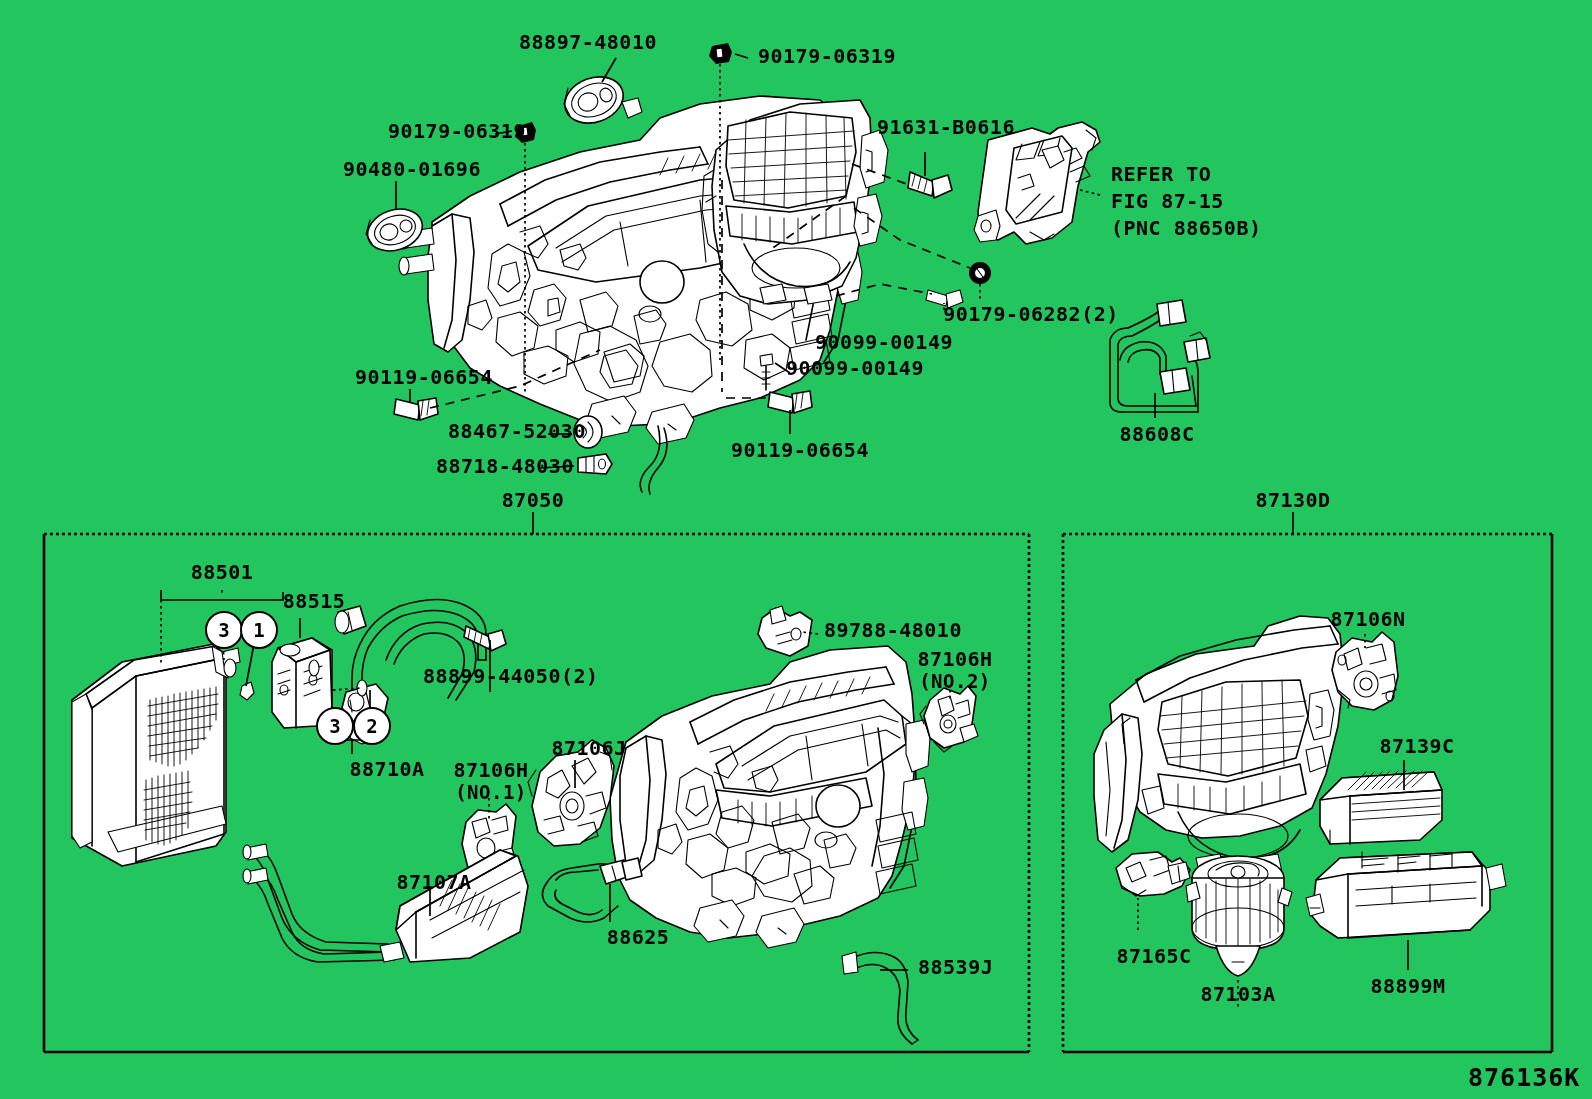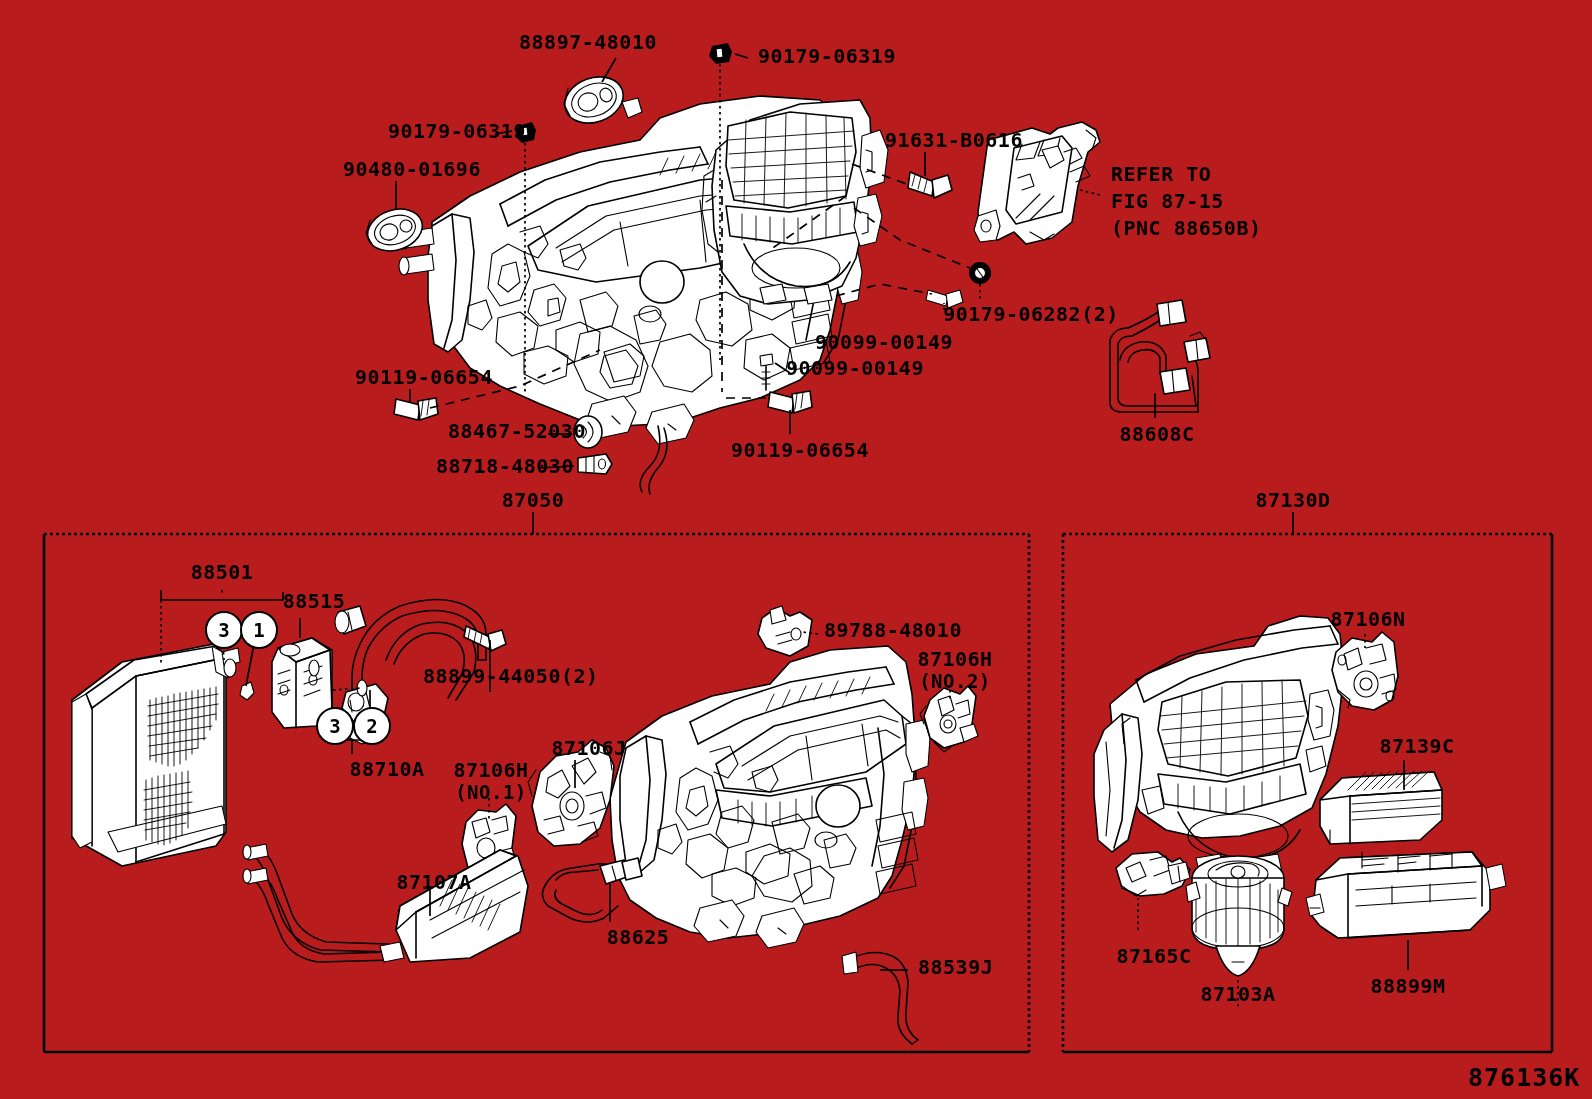--- a/index.html
+++ b/index.html
@@ -1,17 +1,17 @@
 <!DOCTYPE html>
 <html><head>
 <meta charset="utf-8">
 <style>
   html,body{margin:0;padding:0;background:#fff;}
   body{font-family:"DejaVu Sans Mono","Liberation Mono",monospace;}
-  #sheet{position:relative;width:1592px;height:1099px;background:#b91c1c;overflow:hidden;}
+  #sheet{position:relative;width:1592px;height:1099px;background:#22c55e;overflow:hidden;}
   .lbl{position:absolute;font-family:"DejaVu Sans Mono","Liberation Mono",monospace;
        font-weight:bold;font-size:20px;letter-spacing:.5px;color:#000;white-space:pre;line-height:1.18;}
   .lbl.sub{font-weight:bold;font-size:19px;}
   .lbl.code{font-size:25px;letter-spacing:1px;}
   .ctr{text-align:center;transform:translateX(-50%);}
   svg.art{position:absolute;left:0;top:0;width:1592px;height:1099px;pointer-events:none;}
   .st{fill:none;stroke:#000;stroke-width:1.6;stroke-linecap:round;stroke-linejoin:round;}
   .st-t{fill:none;stroke:#000;stroke-width:1.1;stroke-linecap:round;stroke-linejoin:round;}
   .st-h{fill:none;stroke:#000;stroke-width:.9;stroke-linecap:round;}
   .fillw{fill:#fff;stroke:#000;stroke-width:1.6;stroke-linejoin:round;}
@@ -768,21 +768,21 @@
     <path class="leaddot" d="M1138 930 L1138 898"></path>
     <path class="leaddot" d="M1238 980 L1238 1008"></path>
     <path class="lead" d="M1408 940 L1408 970"></path>
 
   </svg>
 
   <div class="lbl ctr" style="left:588px;top:31px;">88897-48010</div>
   <div class="lbl" style="left:758px;top:45px;">90179-06319</div>
   <div class="lbl" style="left:388px;top:120px;">90179-06319</div>
   <div class="lbl" style="left:343px;top:158px;">90480-01696</div>
-  <div class="lbl" style="left:877px;top:129px;margin-left:8px;">91631-B0616</div>
+  <div class="lbl" style="left:877px;top:116px;">91631-B0616</div>
   <div class="lbl" style="left:1111px;top:163px;">REFER TO</div>
   <div class="lbl" style="left:1111px;top:190px;">FIG 87-15</div>
   <div class="lbl" style="left:1111px;top:217px;">(PNC 88650B)</div>
   <div class="lbl ctr" style="left:1031px;top:303px;">90179-06282(2)</div>
   <div class="lbl ctr" style="left:884px;top:331px;">90099-00149</div>
   <div class="lbl" style="left:786px;top:357px;">90099-00149</div>
   <div class="lbl" style="left:355px;top:366px;">90119-06654</div>
   <div class="lbl" style="left:448px;top:420px;text-align:center;">88467-52030</div>
   <div class="lbl" style="left:436px;top:455px;">88718-48030</div>
   <div class="lbl" style="left:731px;top:439px;">90119-06654</div>

